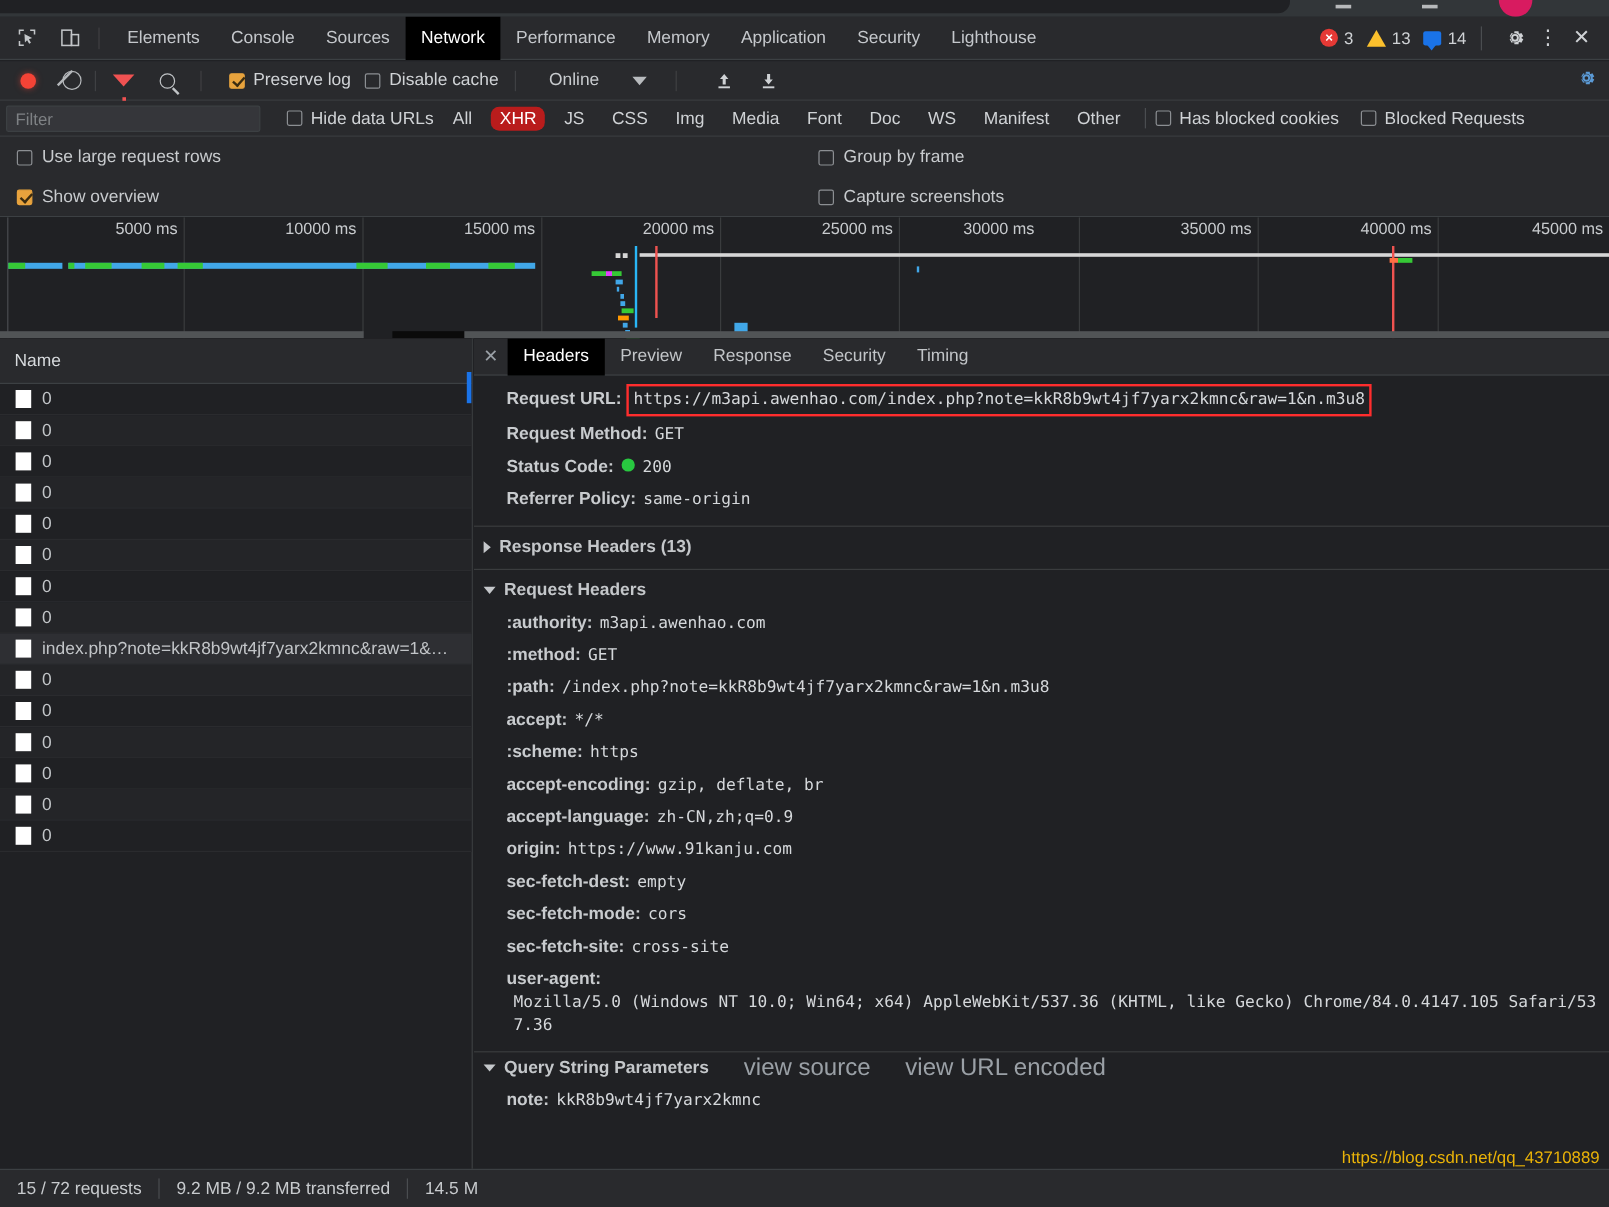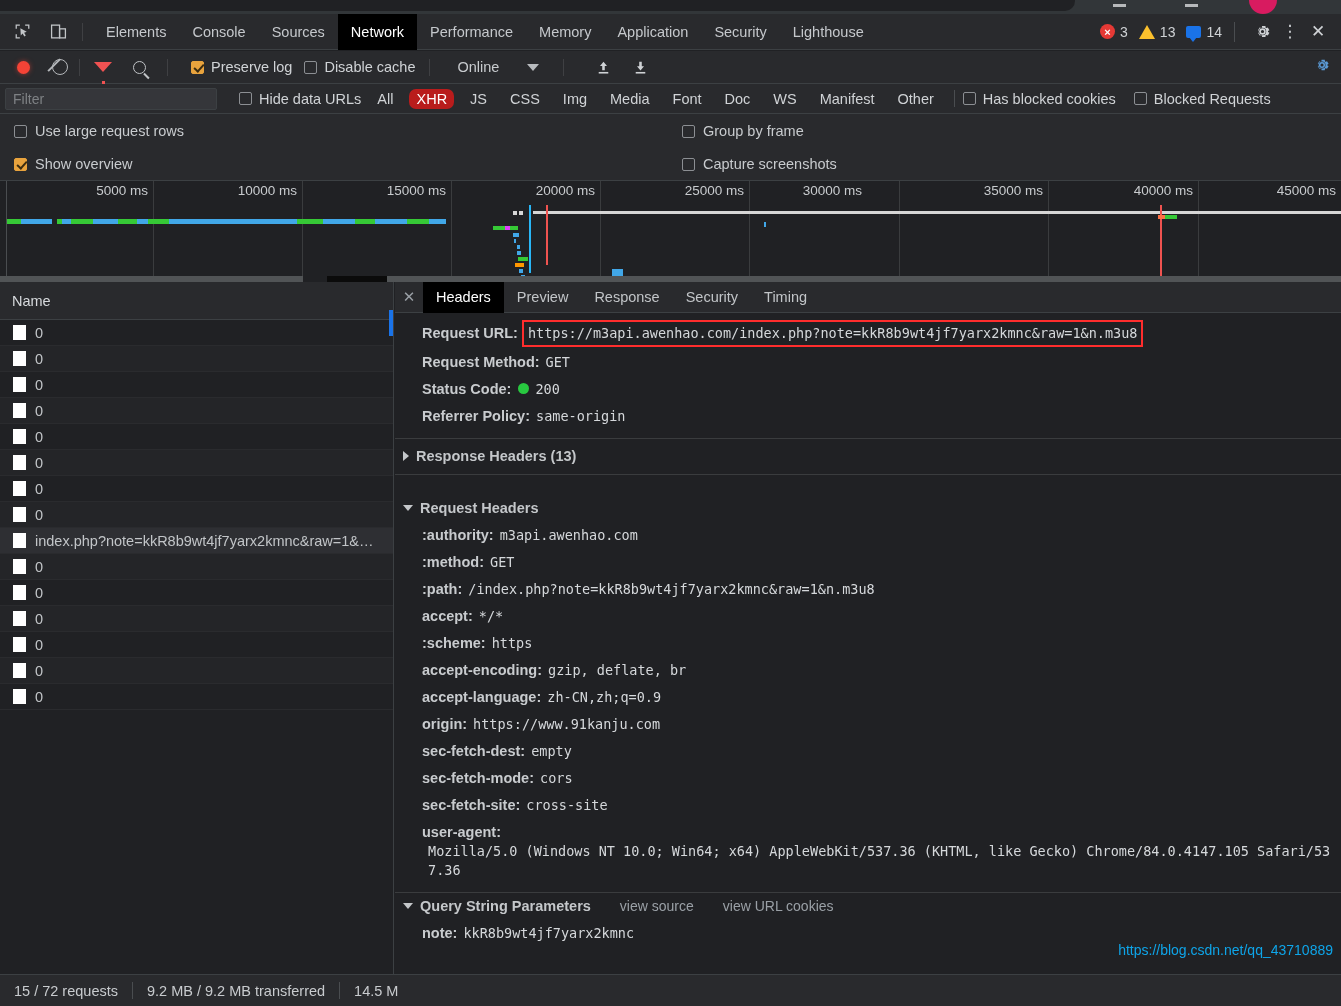--- a/index.html
+++ b/index.html
@@ -297,25 +297,25 @@
     display: inline-block; margin: 0 6px 0 7px;
   }
   .divider-line {
     height: 1px; background: #3a3c3e; margin: 6px 0 0 0;
   }
   .qsp-head {
     display: flex; align-items: center; gap: 7px; padding-left: 8px;
     height: 26px; font-size: 14.5px; font-weight: bold; color: #c4c7ca;
   }
   .qsp-link {
-    font-weight: normal; font-size: 14px; color: #9aa0a6; margin-left: 22px;
+    font-weight: normal; font-size: 20px; color: #9aa0a6; margin-left: 22px;
   }
   .watermark {
-    position: absolute; right: 8px; bottom: 16px; font-size: 14px;
-    color: #0ea5e9;
+    position: absolute; right: 8px; bottom: 2px; font-size: 14px;
+    color: #eab308;
   }
 
   
   .statusbar {
     position: absolute; left: 0; top: 974px; width: 1341px; height: 32px;
     background: #292a2d; border-top: 1px solid #3c4043;
     display: flex; align-items: center;
   }
   .st-item {
     font-size: 14.5px; color: #c8cbce; padding: 0 14px; white-space: nowrap;
@@ -629,21 +629,21 @@
         <span class="k">Referrer Policy:</span>
         <span class="v">same-origin</span>
       </div>
 
       <div class="divider-line" style="margin-top:8px"></div>
       <div class="section-hd plain" style="margin-top:4px">
         <span class="tri-right"></span>
         <span>Response Headers (13)</span>
       </div>
       <div class="divider-line"></div>
-      <div class="section-hd plain" style="margin-top:20px">
+      <div class="section-hd plain" style="margin-top:4px">
         <span class="tri-down"></span>
         <span>Request Headers</span>
       </div>
 
       <div class="kv" style="padding-top:6px">
         <span class="k">:authority:</span>
         <span class="v">m3api.awenhao.com</span>
       </div>
       <div class="kv">
         <span class="k">:method:</span>
@@ -688,21 +688,21 @@
       <div class="kv" style="padding-right:8px">
         <span class="k">user-agent:</span>
         <span class="v">Mozilla/5.0 (Windows NT 10.0; Win64; x64) AppleWebKit/537.36 (KHTML, like Gecko) Chrome/84.0.4147.105 Safari/537.36</span>
       </div>
 
       <div class="divider-line" style="margin-top:8px"></div>
       <div class="qsp-head">
         <span class="tri-down"></span>
         <span>Query String Parameters</span>
         <span class="qsp-link">view source</span>
-        <span class="qsp-link">view URL cookies</span>
+        <span class="qsp-link">view URL encoded</span>
       </div>
       <div class="kv" style="padding-top:5px">
         <span class="k">note:</span>
         <span class="v">kkR8b9wt4jf7yarx2kmnc</span>
       </div>
 
       <div class="watermark">https://blog.csdn.net/qq_43710889</div>
     </div>
 
   </div>

